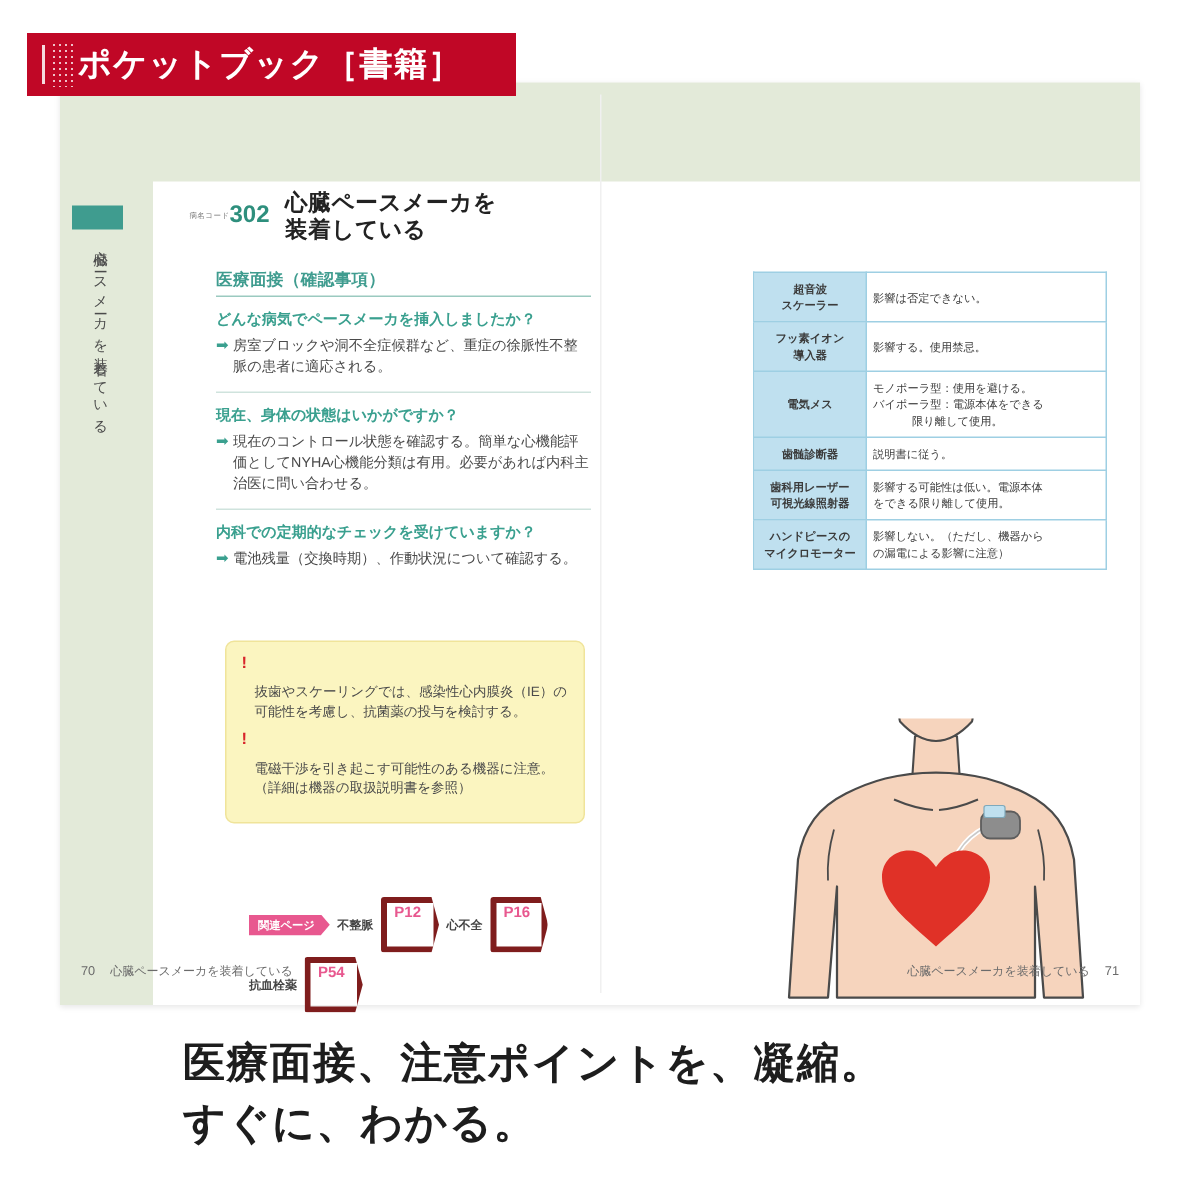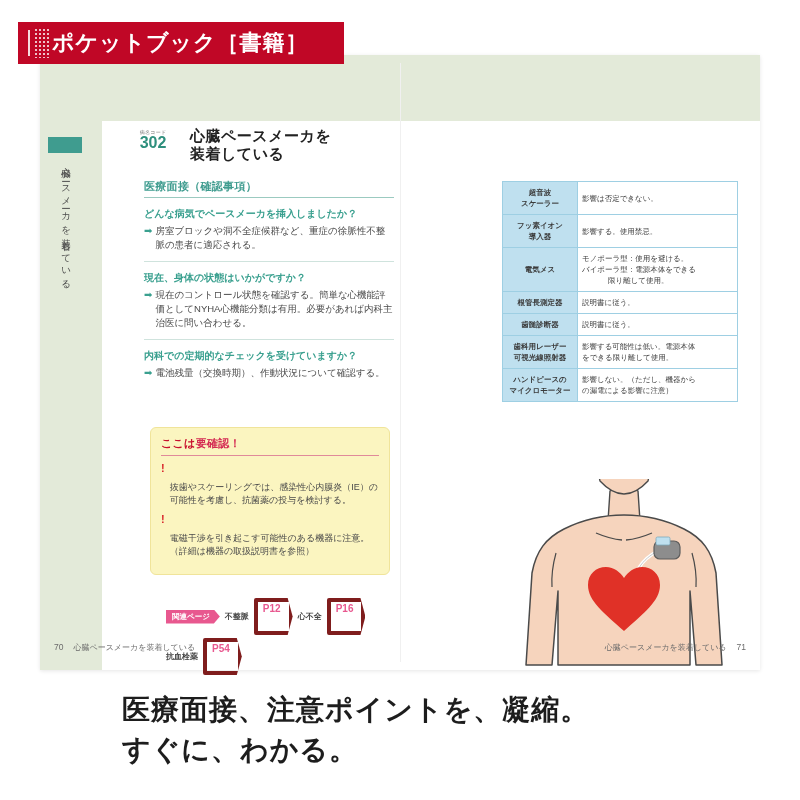--- a/index.html
+++ b/index.html
@@ -58,21 +58,21 @@
   #rail-text{
     position:absolute;left:16px;top:104px;width:20px;
     writing-mode:vertical-rl;
     font-size:9.5px;color:#4b4b4b;letter-spacing:2px;line-height:20px;
     white-space:nowrap;
   }
   
   #code-badge{
     position:absolute;left:84px;top:74px;width:58px;height:30px;
     background:#ffffff;border-radius:2px;
-    display:flex;flex-direction:column;align-items:center;justify-content:flex-start;
+    display:flex;flex-direction:row;align-items:center;justify-content:center;
   }
   #code-label{font-size:5px;color:#777;letter-spacing:.3px;line-height:6px;}
   #code-num{font-size:16px;font-weight:bold;color:#2e8f7d;line-height:16px;}
   #page-title{
     position:absolute;left:150px;top:72px;
     font-size:15px;font-weight:bold;color:#222;line-height:18px;
     letter-spacing:.5px;
   }
   
   #left-col{
@@ -203,23 +203,20 @@
       <div class="qa">
         <div class="q">内科での定期的なチェックを受けていますか？</div>
         <div class="a-row">
           <span class="arrow">➡</span>
           <span class="a">電池残量（交換時期）、作動状況について確認する。</span>
         </div>
       </div>
     </div>
 
     <div id="alert-box">
-      <div id="alert-head">
-        <span>ここは</span><span class="hl">要確認！</span>
-      </div>
       <div class="alert-item">
         <span class="bang">!</span>
         <span class="alert-txt">抜歯やスケーリングでは、感染性心内膜炎（IE）の可能性を考慮し、抗菌薬の投与を検討する。</span>
       </div>
       <div class="alert-item">
         <span class="bang">!</span>
         <span class="alert-txt" style="white-space:pre-line">電磁干渉を引き起こす可能性のある機器に注意。
 （詳細は機器の取扱説明書を参照）</span>
       </div>
     </div>
@@ -254,26 +251,20 @@
             <td class="v">
               <span>影響する。使用禁忌。</span>
             </td>
           </tr>
           <tr>
             <td class="k" style="white-space:pre-line">電気メス</td>
             <td class="v">
               <span>モノポーラ型：使用を避ける。</span><br>
               <span>バイポーラ型：電源本体をできる</span>
               <span class="ind">限り離して使用。</span>
-            </td>
-          </tr>
-          <tr>
-            <td class="k" style="white-space:pre-line">根管長測定器</td>
-            <td class="v">
-              <span>説明書に従う。</span>
             </td>
           </tr>
           <tr>
             <td class="k" style="white-space:pre-line">歯髄診断器</td>
             <td class="v">
               <span>説明書に従う。</span>
             </td>
           </tr>
           <tr>
             <td class="k" style="white-space:pre-line">歯科用レーザー

